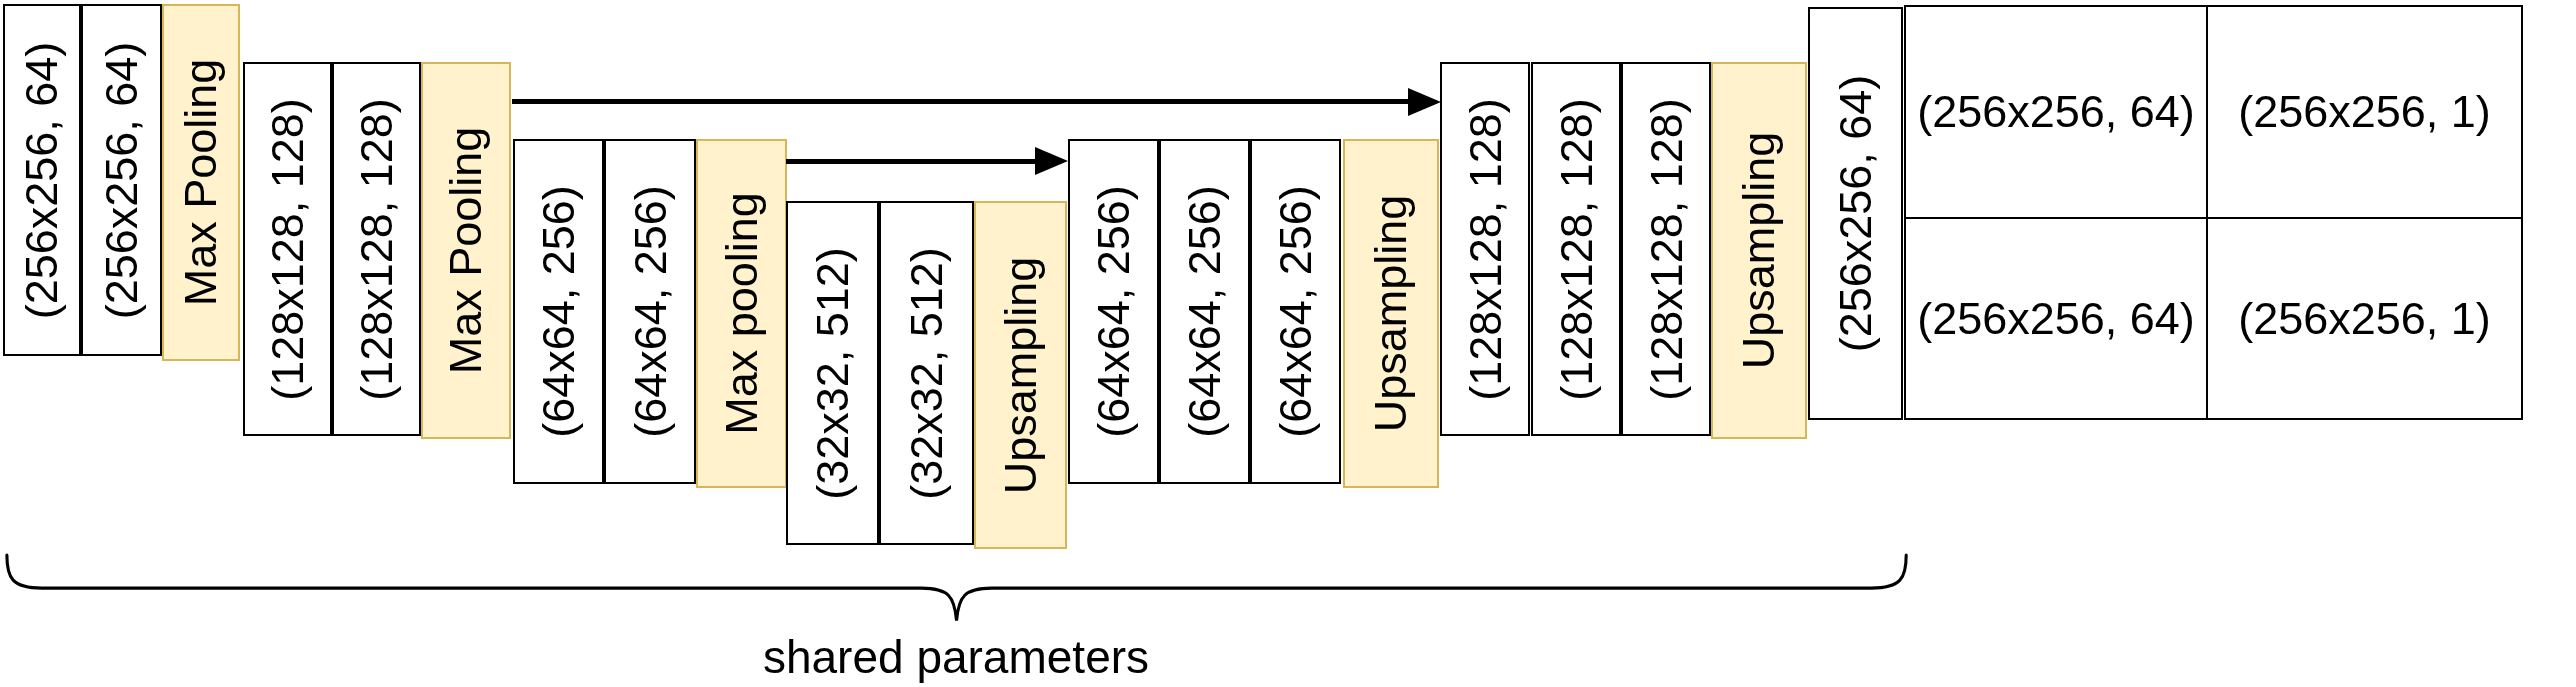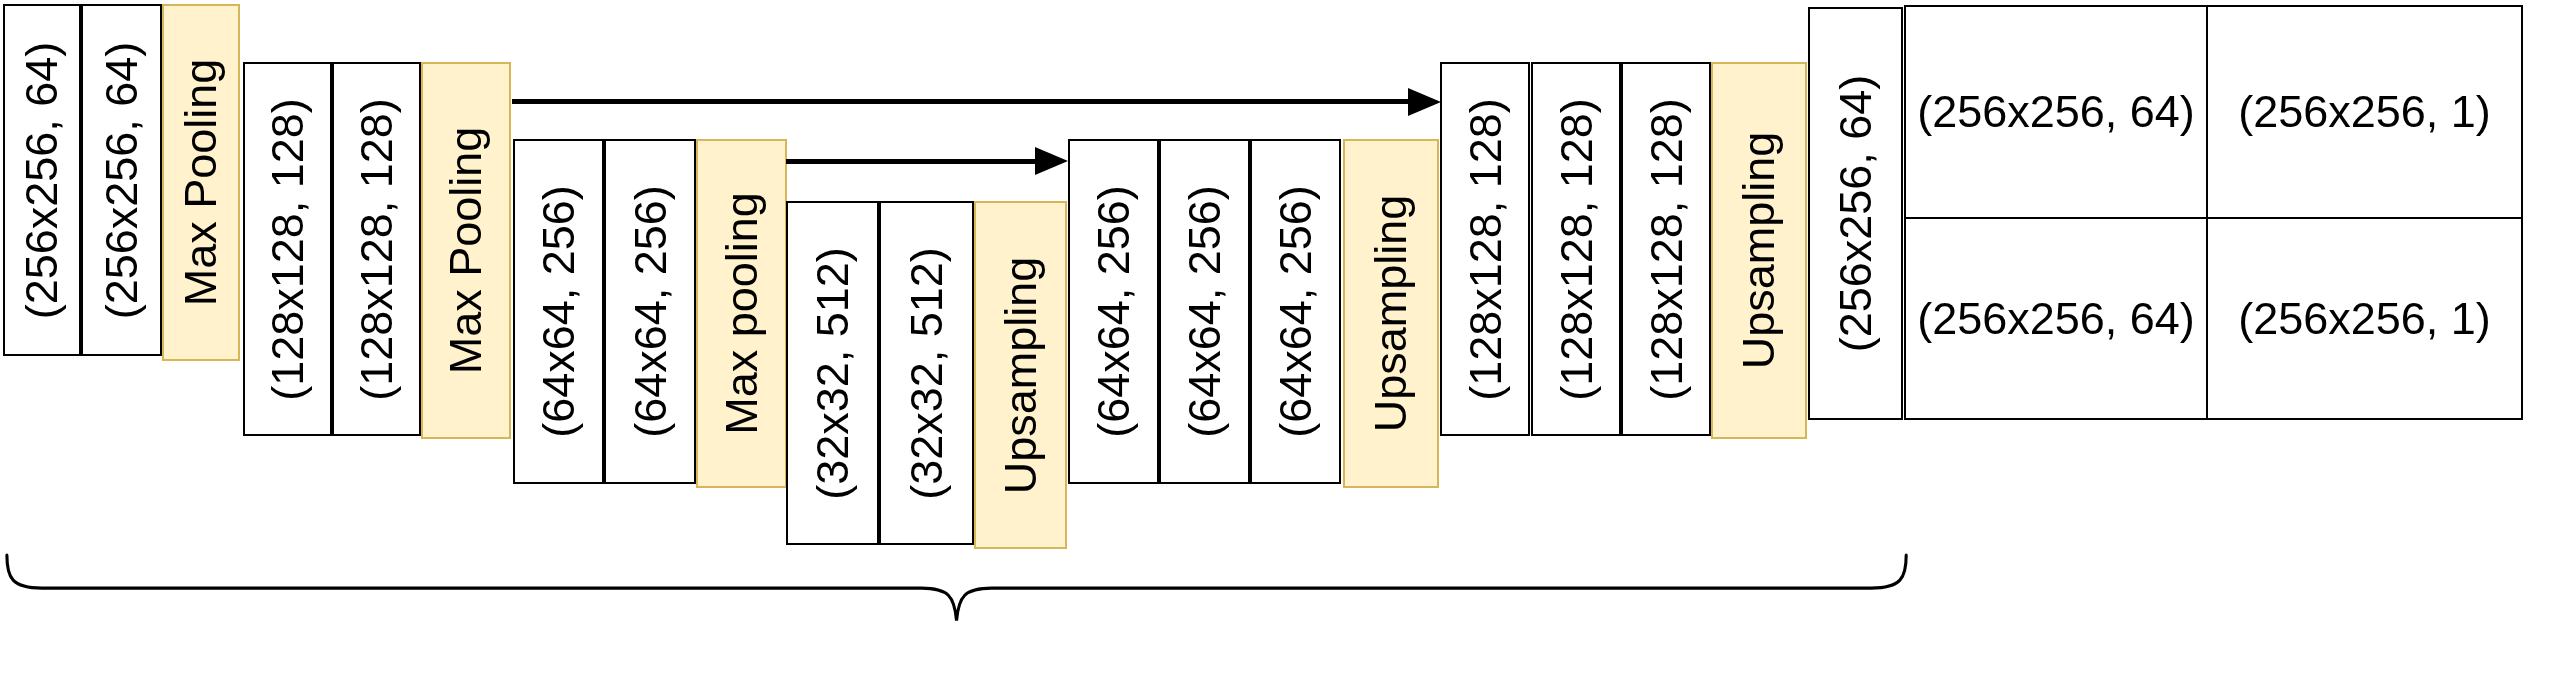--- a/index.html
+++ b/index.html
@@ -152,15 +152,16 @@
   <svg id="brace-svg" width="2666" height="687" viewBox="0 0 5174 1334">
     <path d="M 12 1078
              C 12 1122, 22 1142, 80 1142
              L 1788 1142
              C 1840 1142, 1852 1158, 1856 1205
              C 1860 1158, 1872 1142, 1924 1142
              L 3632 1142
              C 3690 1142, 3700 1122, 3700 1078" fill="none" stroke="#000000" stroke-width="6" stroke-linecap="round"></path>
   </svg>
 
+  <div id="caption">shared parameters</div>
 
 </div>
 
 
 </body></html>

